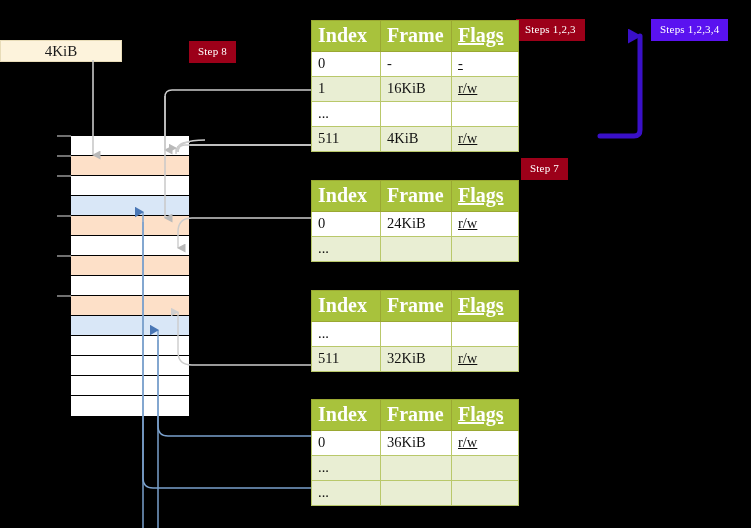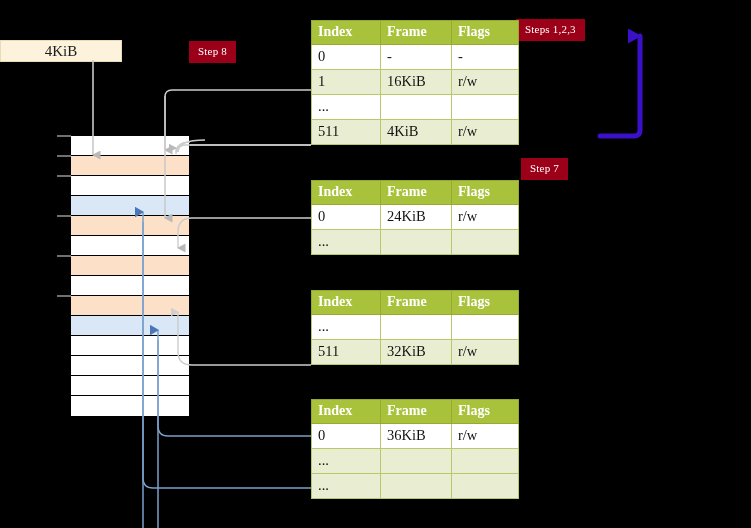--- a/index.html
+++ b/index.html
@@ -70,60 +70,61 @@
     background:#fff;
     table-layout:fixed;
   }
   .ptable th{
     background:#a8c23c;
     color:#ffffff;
     font-weight:bold;
     text-align:left;
     padding:3px 6px 4px 6px;
     border:1px solid #9aa832;
-    font-size:14px;
+    font-size:20px;
     white-space:nowrap;
   }
   .ptable td{
     color:#111;
     text-align:left;
     padding:3px 6px 4px 6px;
     border:1px solid #b9c86a;
     height:17px;
     white-space:nowrap;
     overflow:hidden;
   }
   .ptable tr.odd td{ background:#ffffff; }
   .ptable tr.even td{ background:#e9eed3; }
   .ptable td.hl{ background:#fbf79a; }
 
   
   .col-i{ width:56px; }
   .col-f{ width:58px; }
-  .col-g{ width:54px; }
+  .col-g{ width:54px;text-decoration:underline; }
 
   
   #wires{
     position:absolute;
     left:0;top:0;
     width:751px;height:528px;
     pointer-events:none;
   }
 </style>
 </head>
 <body>
 
 <div id="root">
 
   <div class="cream-label" id="cream-4kib" style="left:0px;top:40px;width:120px;height:20px;">4KiB</div>
 
   <div class="badge red" style="left:189px;top:41px;">Step 8</div>
 
   <div class="badge red" style="left:516px;top:19px;">Steps 1,2,3</div>
 
+  <div class="badge blue" style="left:651px;top:19px;">Steps 1,2,3,4</div>
 
   <div class="badge red" style="left:521px;top:158px;">Step 7</div>
 
   <div id="memgrid" style="left:70px;top:135px;width:120px;height:280px;">
       <div class="memrow mr-white" style="height: 20px;"></div>
       <div class="memrow mr-peach" style="height: 20px;"></div>
       <div class="memrow mr-white" style="height: 20px;"></div>
       <div class="memrow mr-blue" style="height: 20px;"></div>
       <div class="memrow mr-peach" style="height: 20px;"></div>
       <div class="memrow mr-white" style="height: 20px;"></div>

